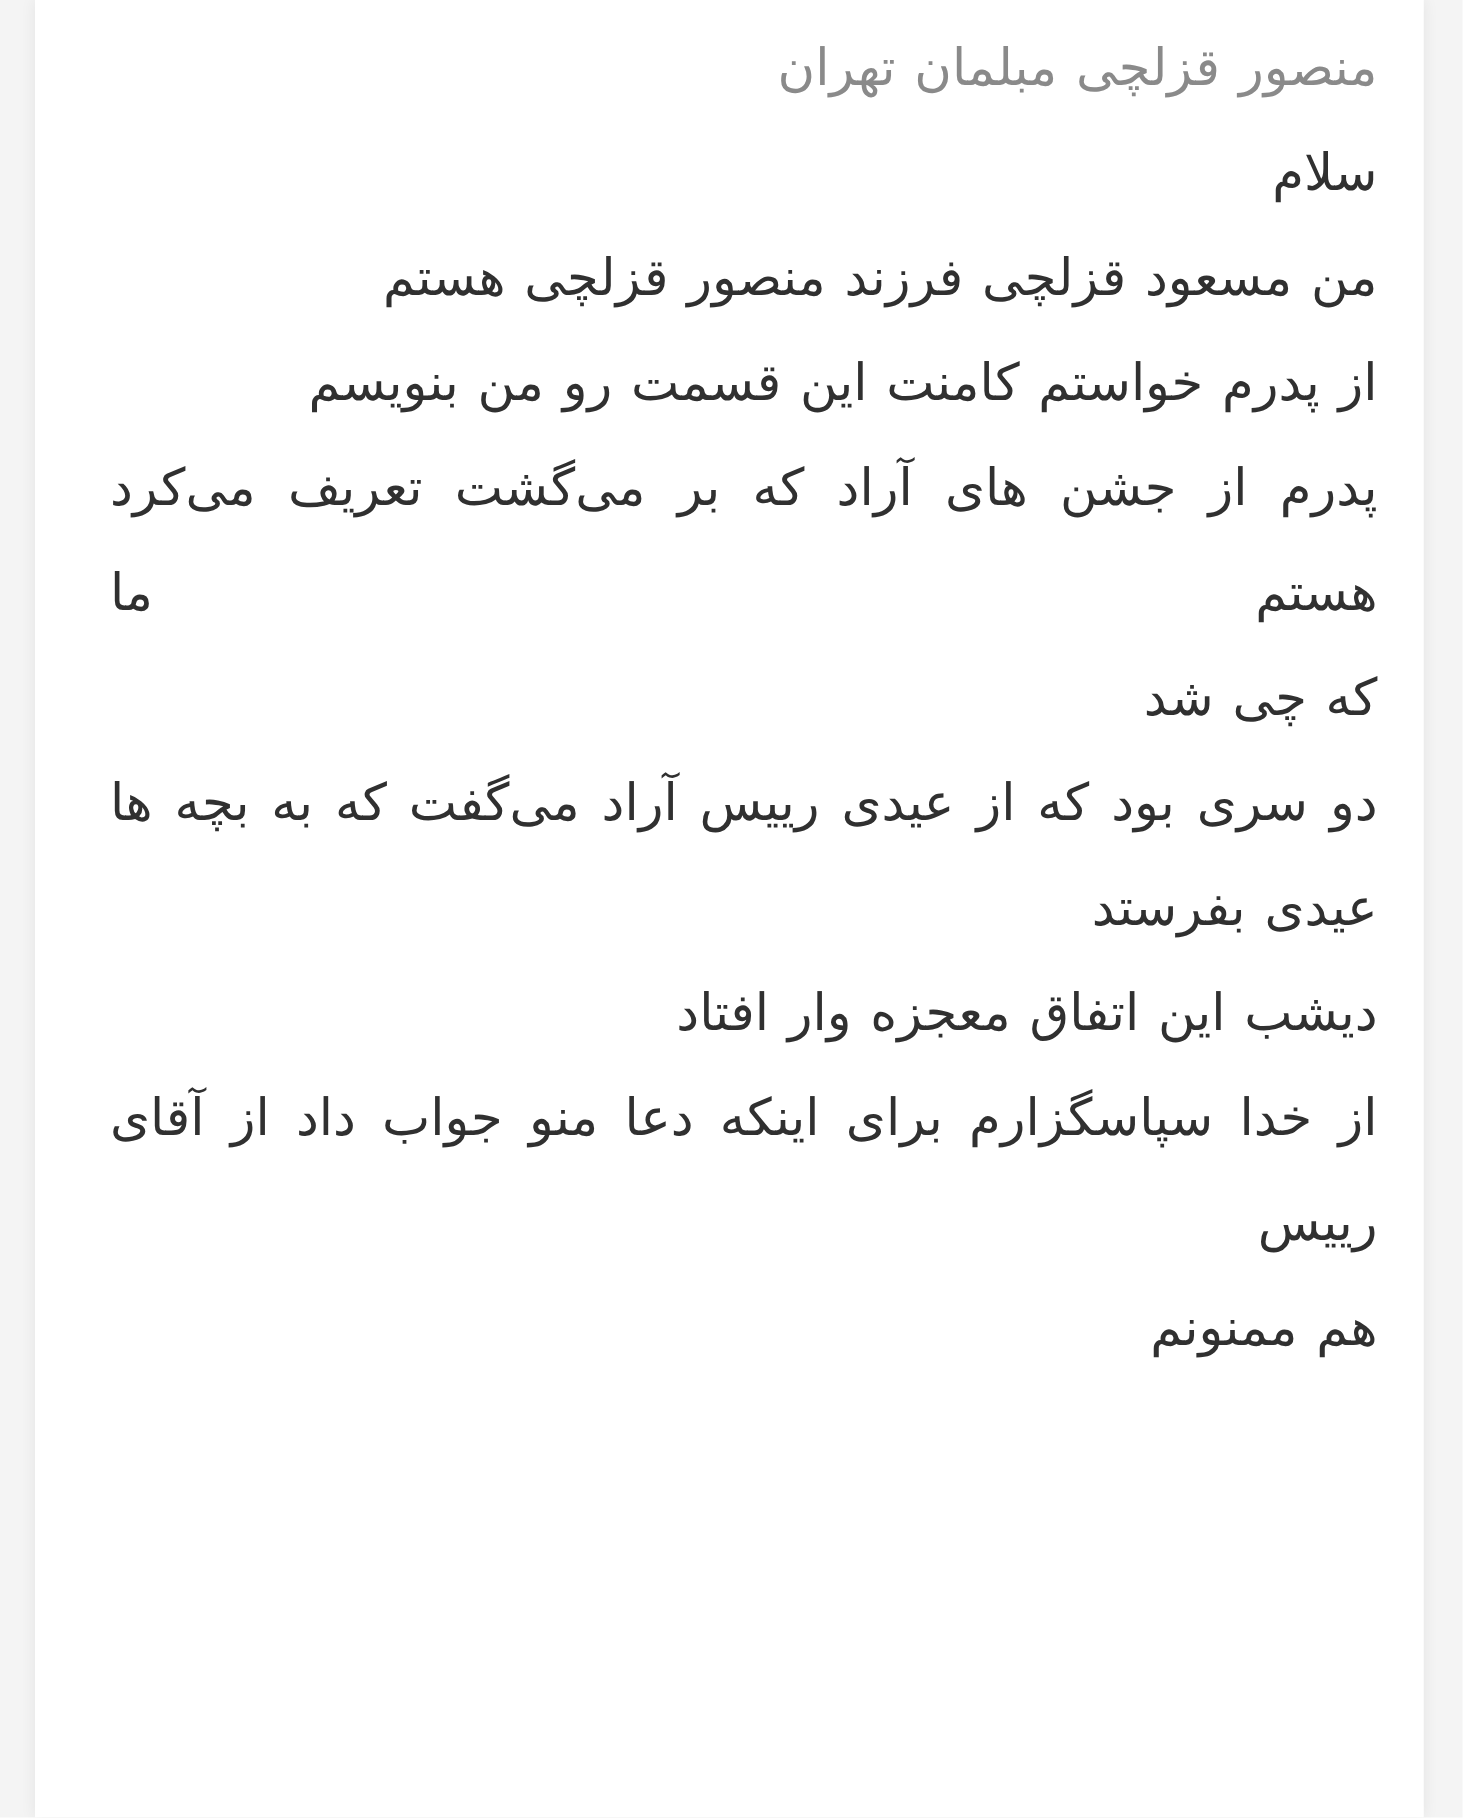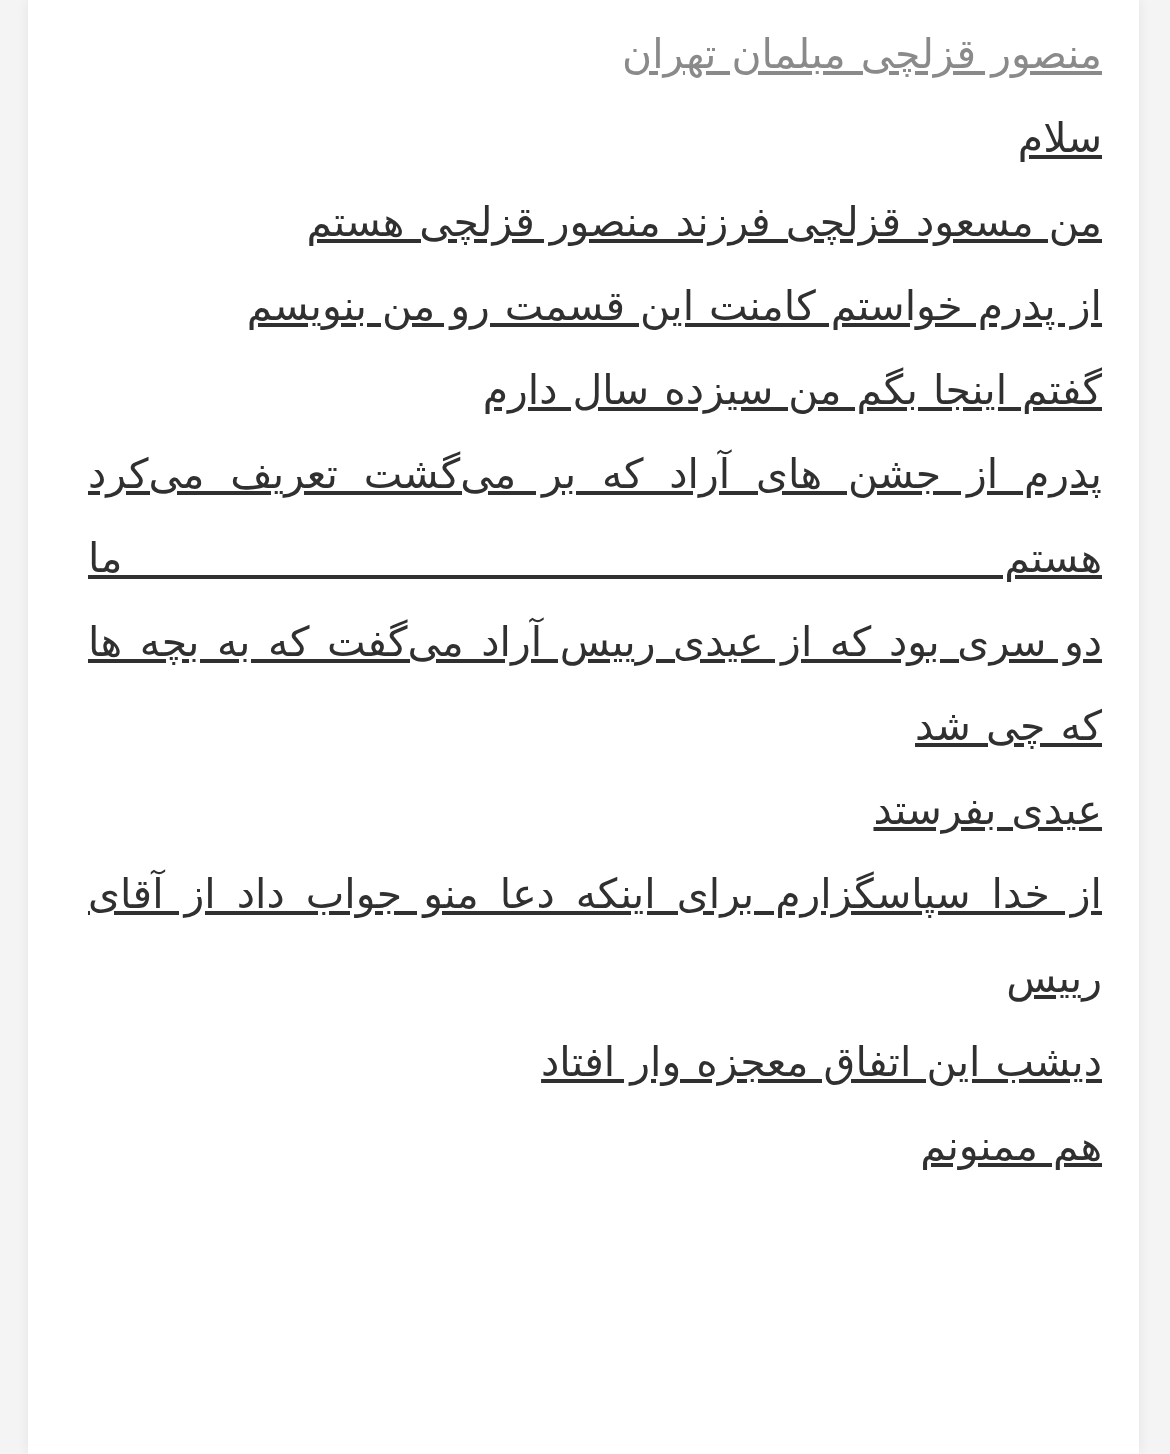--- a/index.html
+++ b/index.html
@@ -31,40 +31,38 @@
     font-size: 41px;
     line-height: 84px;
     color: #303030;
     word-spacing: 2px;
   }
   .author {
     color: #8a8a8a;
   }
   .line {
     min-height: 84px;
-    text-decoration: underline;
   }
   
   .stretch {
     text-align: justify;
     text-align-last: justify;
   }
 </style>
 </head>
 <body>
 
 <div class="card">
   <div class="content">
     <div class="line author">منصور قزلچی مبلمان تهران</div>
     <div class="line">سلام</div>
     <div class="line">من مسعود قزلچی فرزند منصور قزلچی هستم</div>
     <div class="line">از پدرم خواستم کامنت این قسمت رو من بنویسم</div>
-    <div class="line">گفتم اینجا بگم من سیزده سال دارم</div>
     <div class="line stretch">پدرم از جشن های آراد که بر می‌گشت تعریف می‌کرد هستم ما</div>
+    <div class="line">که چی شد</div>
     <div class="line stretch">دو سری بود که از عیدی رییس آراد می‌گفت که به بچه ها</div>
-    <div class="line">که چی شد</div>
     <div class="line">عیدی بفرستد</div>
+    <div class="line">دیشب این اتفاق معجزه وار افتاد</div>
     <div class="line stretch">از خدا سپاسگزارم برای اینکه دعا منو جواب داد از آقای رییس</div>
-    <div class="line">دیشب این اتفاق معجزه وار افتاد</div>
     <div class="line">هم ممنونم</div>
 
   </div>
 </div>
 
 </body></html>

